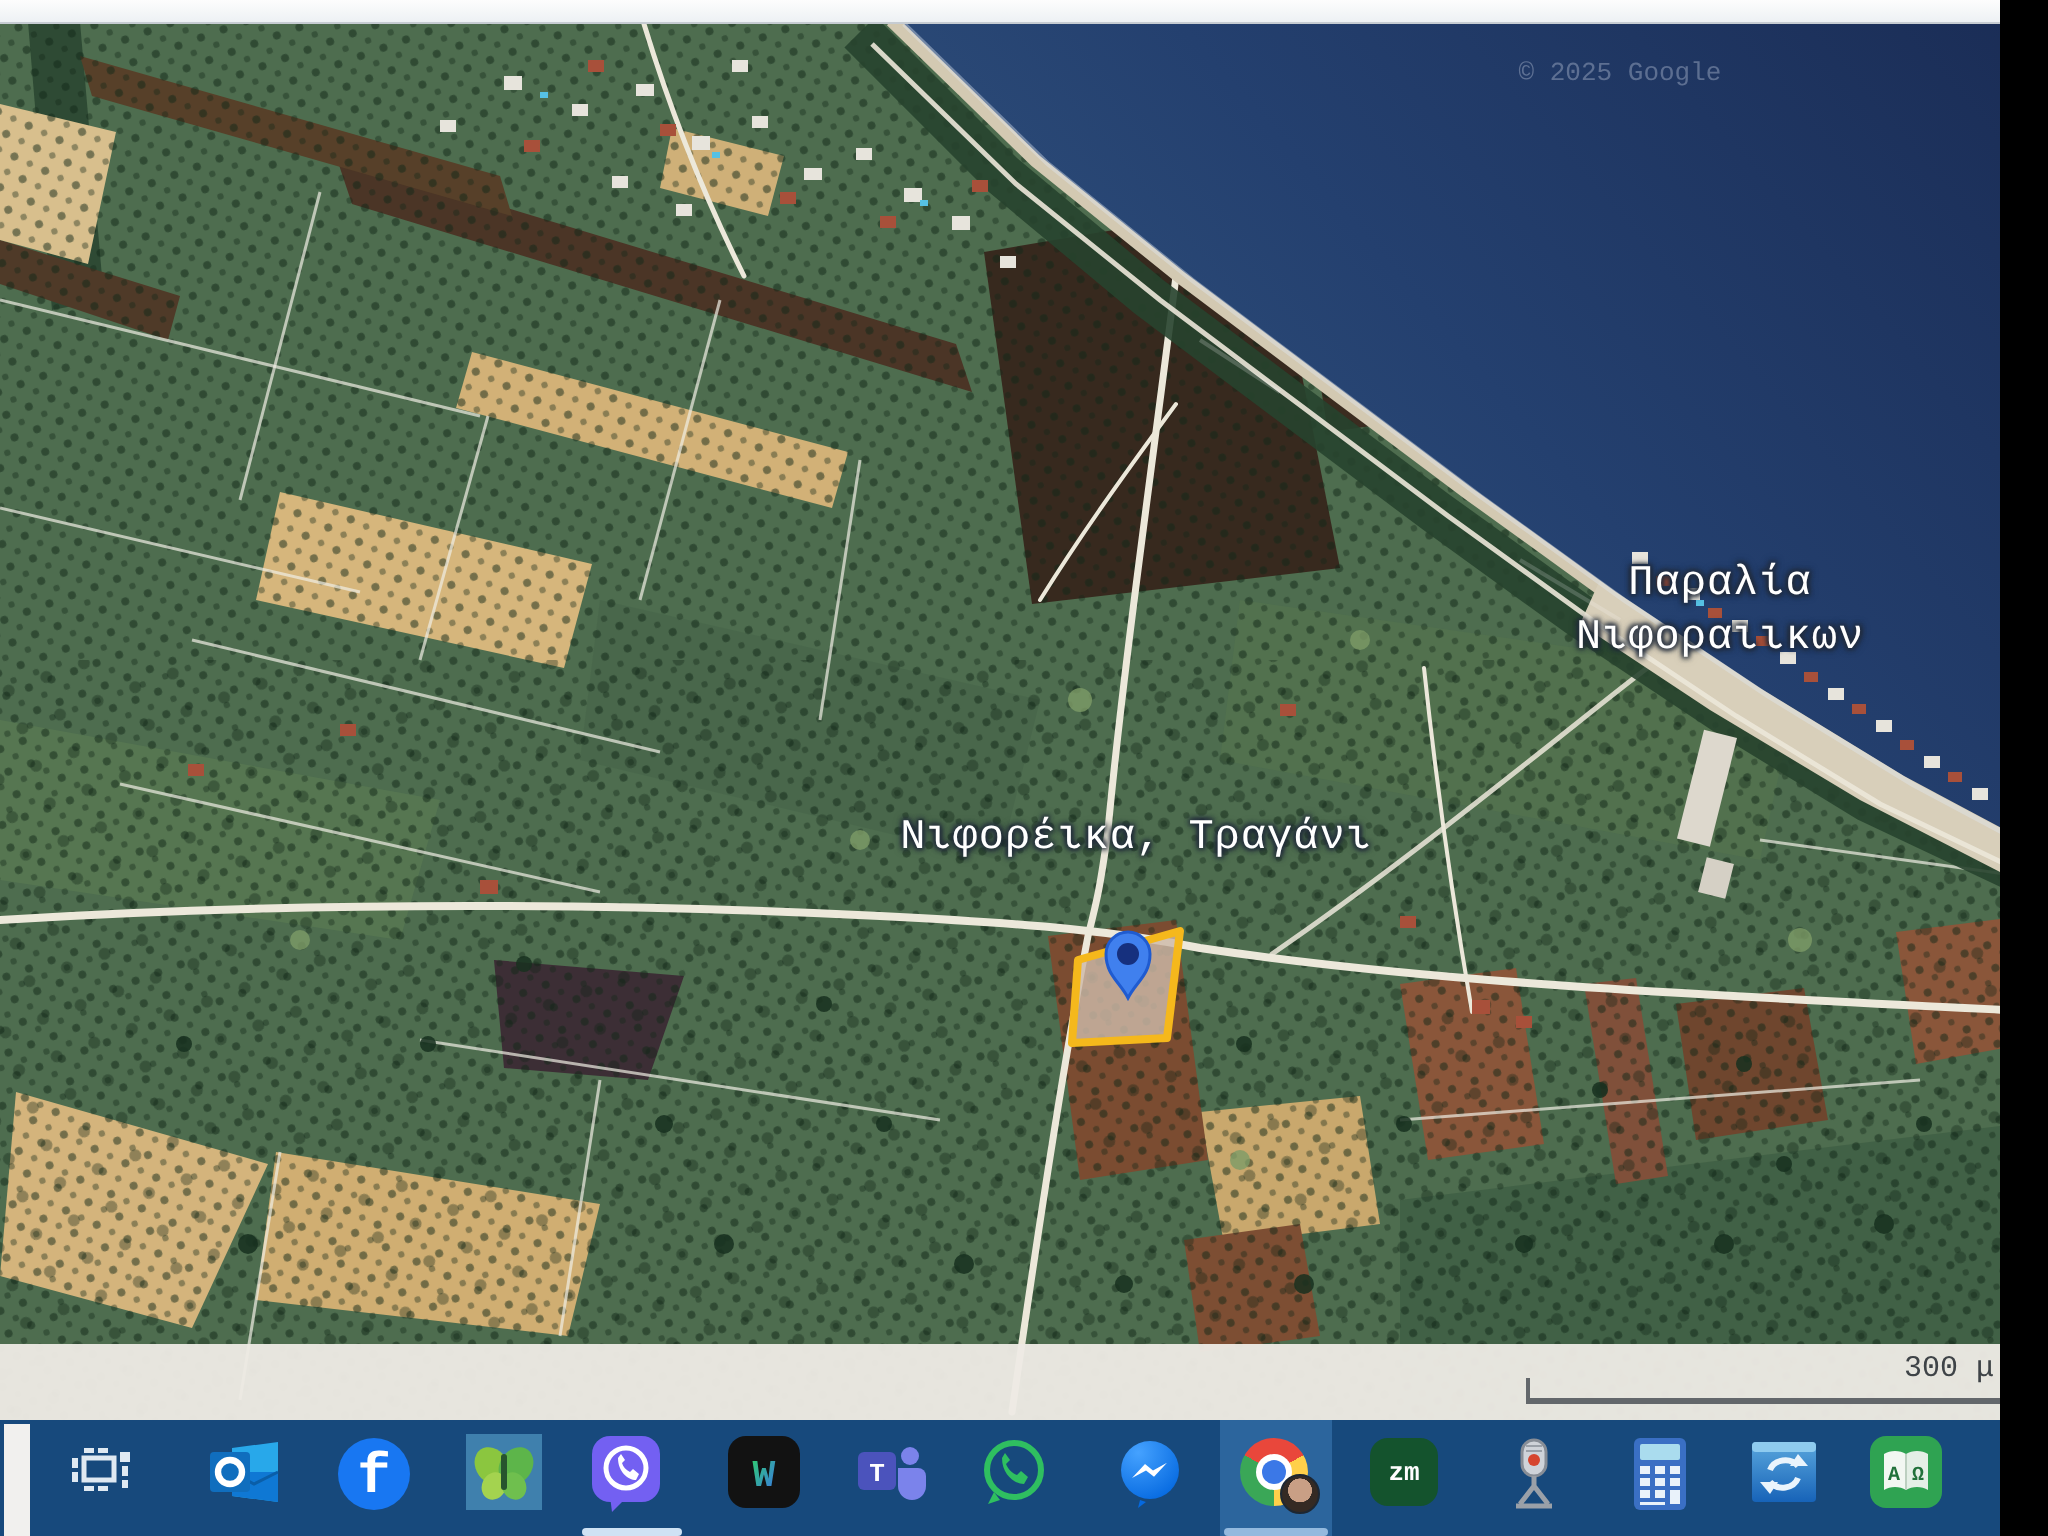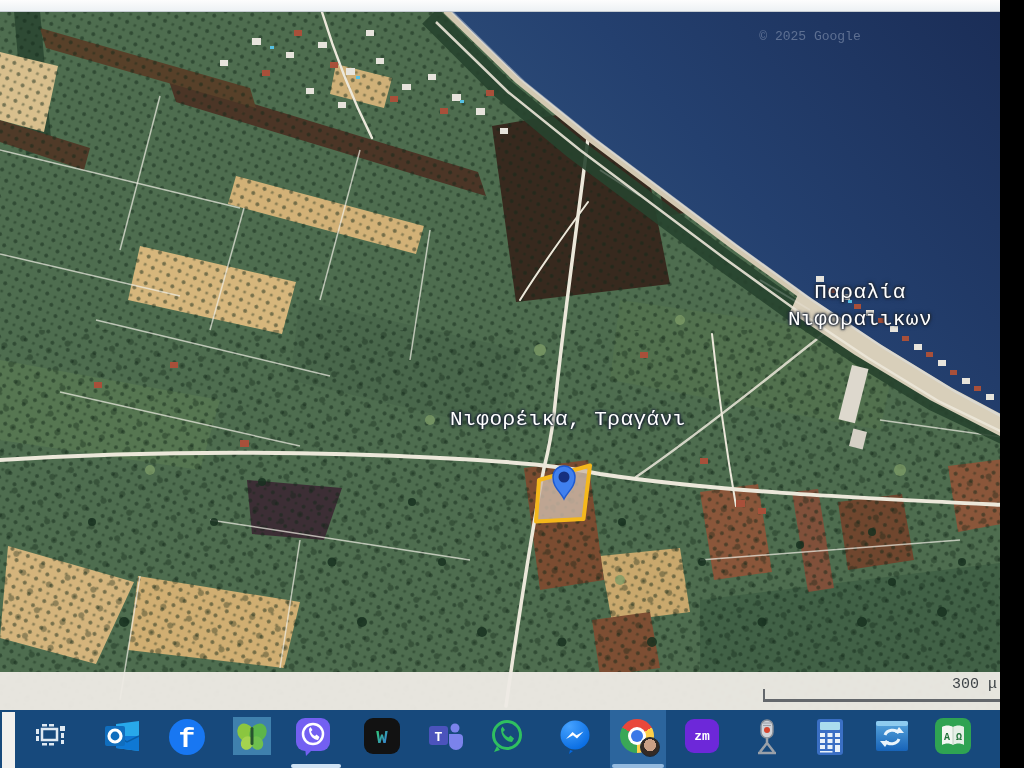--- a/index.html
+++ b/index.html
@@ -32,21 +32,21 @@
   .fb{width:36px;height:36px;border-radius:50%;background:#1877f2;overflow:hidden;
       display:flex;justify-content:center;}
   .fb span{font-weight:bold;font-size:28px;color:#fff;margin-top:5px;}
   .chrome{position:relative;width:34px;height:34px;border-radius:50%;margin-top:2px;
     background:conic-gradient(from -60deg,#e9473b 0 120deg,#ffd04a 120deg 240deg,#3aa757 240deg 360deg);}
   .chrome::before{content:"";position:absolute;inset:8px;border-radius:50%;background:#fff;}
   .chrome::after{content:"";position:absolute;inset:11px;border-radius:50%;background:#3b78e7;}
   .avatar{position:absolute;right:-6px;bottom:-4px;width:18px;height:18px;border-radius:50%;
     background:radial-gradient(circle at 50% 40%,#c99f85 0 42%,#342a24 43% 100%);
     border:1px solid #1d2733;}
-  .zm{width:34px;height:34px;margin-top:2px;border-radius:9px;background:#6d28d9;color:#fff;
+  .zm{width:34px;height:34px;margin-top:2px;border-radius:9px;background:#14532d;color:#fff;
       display:flex;align-items:center;justify-content:center;font-size:13px;font-weight:bold;}
 </style>
 </head>
 <body>
 
 <div id="screen">
 
   <div id="top-strip"></div>
 
   <svg id="map" viewBox="0 0 1024 710" xmlns="http://www.w3.org/2000/svg">

